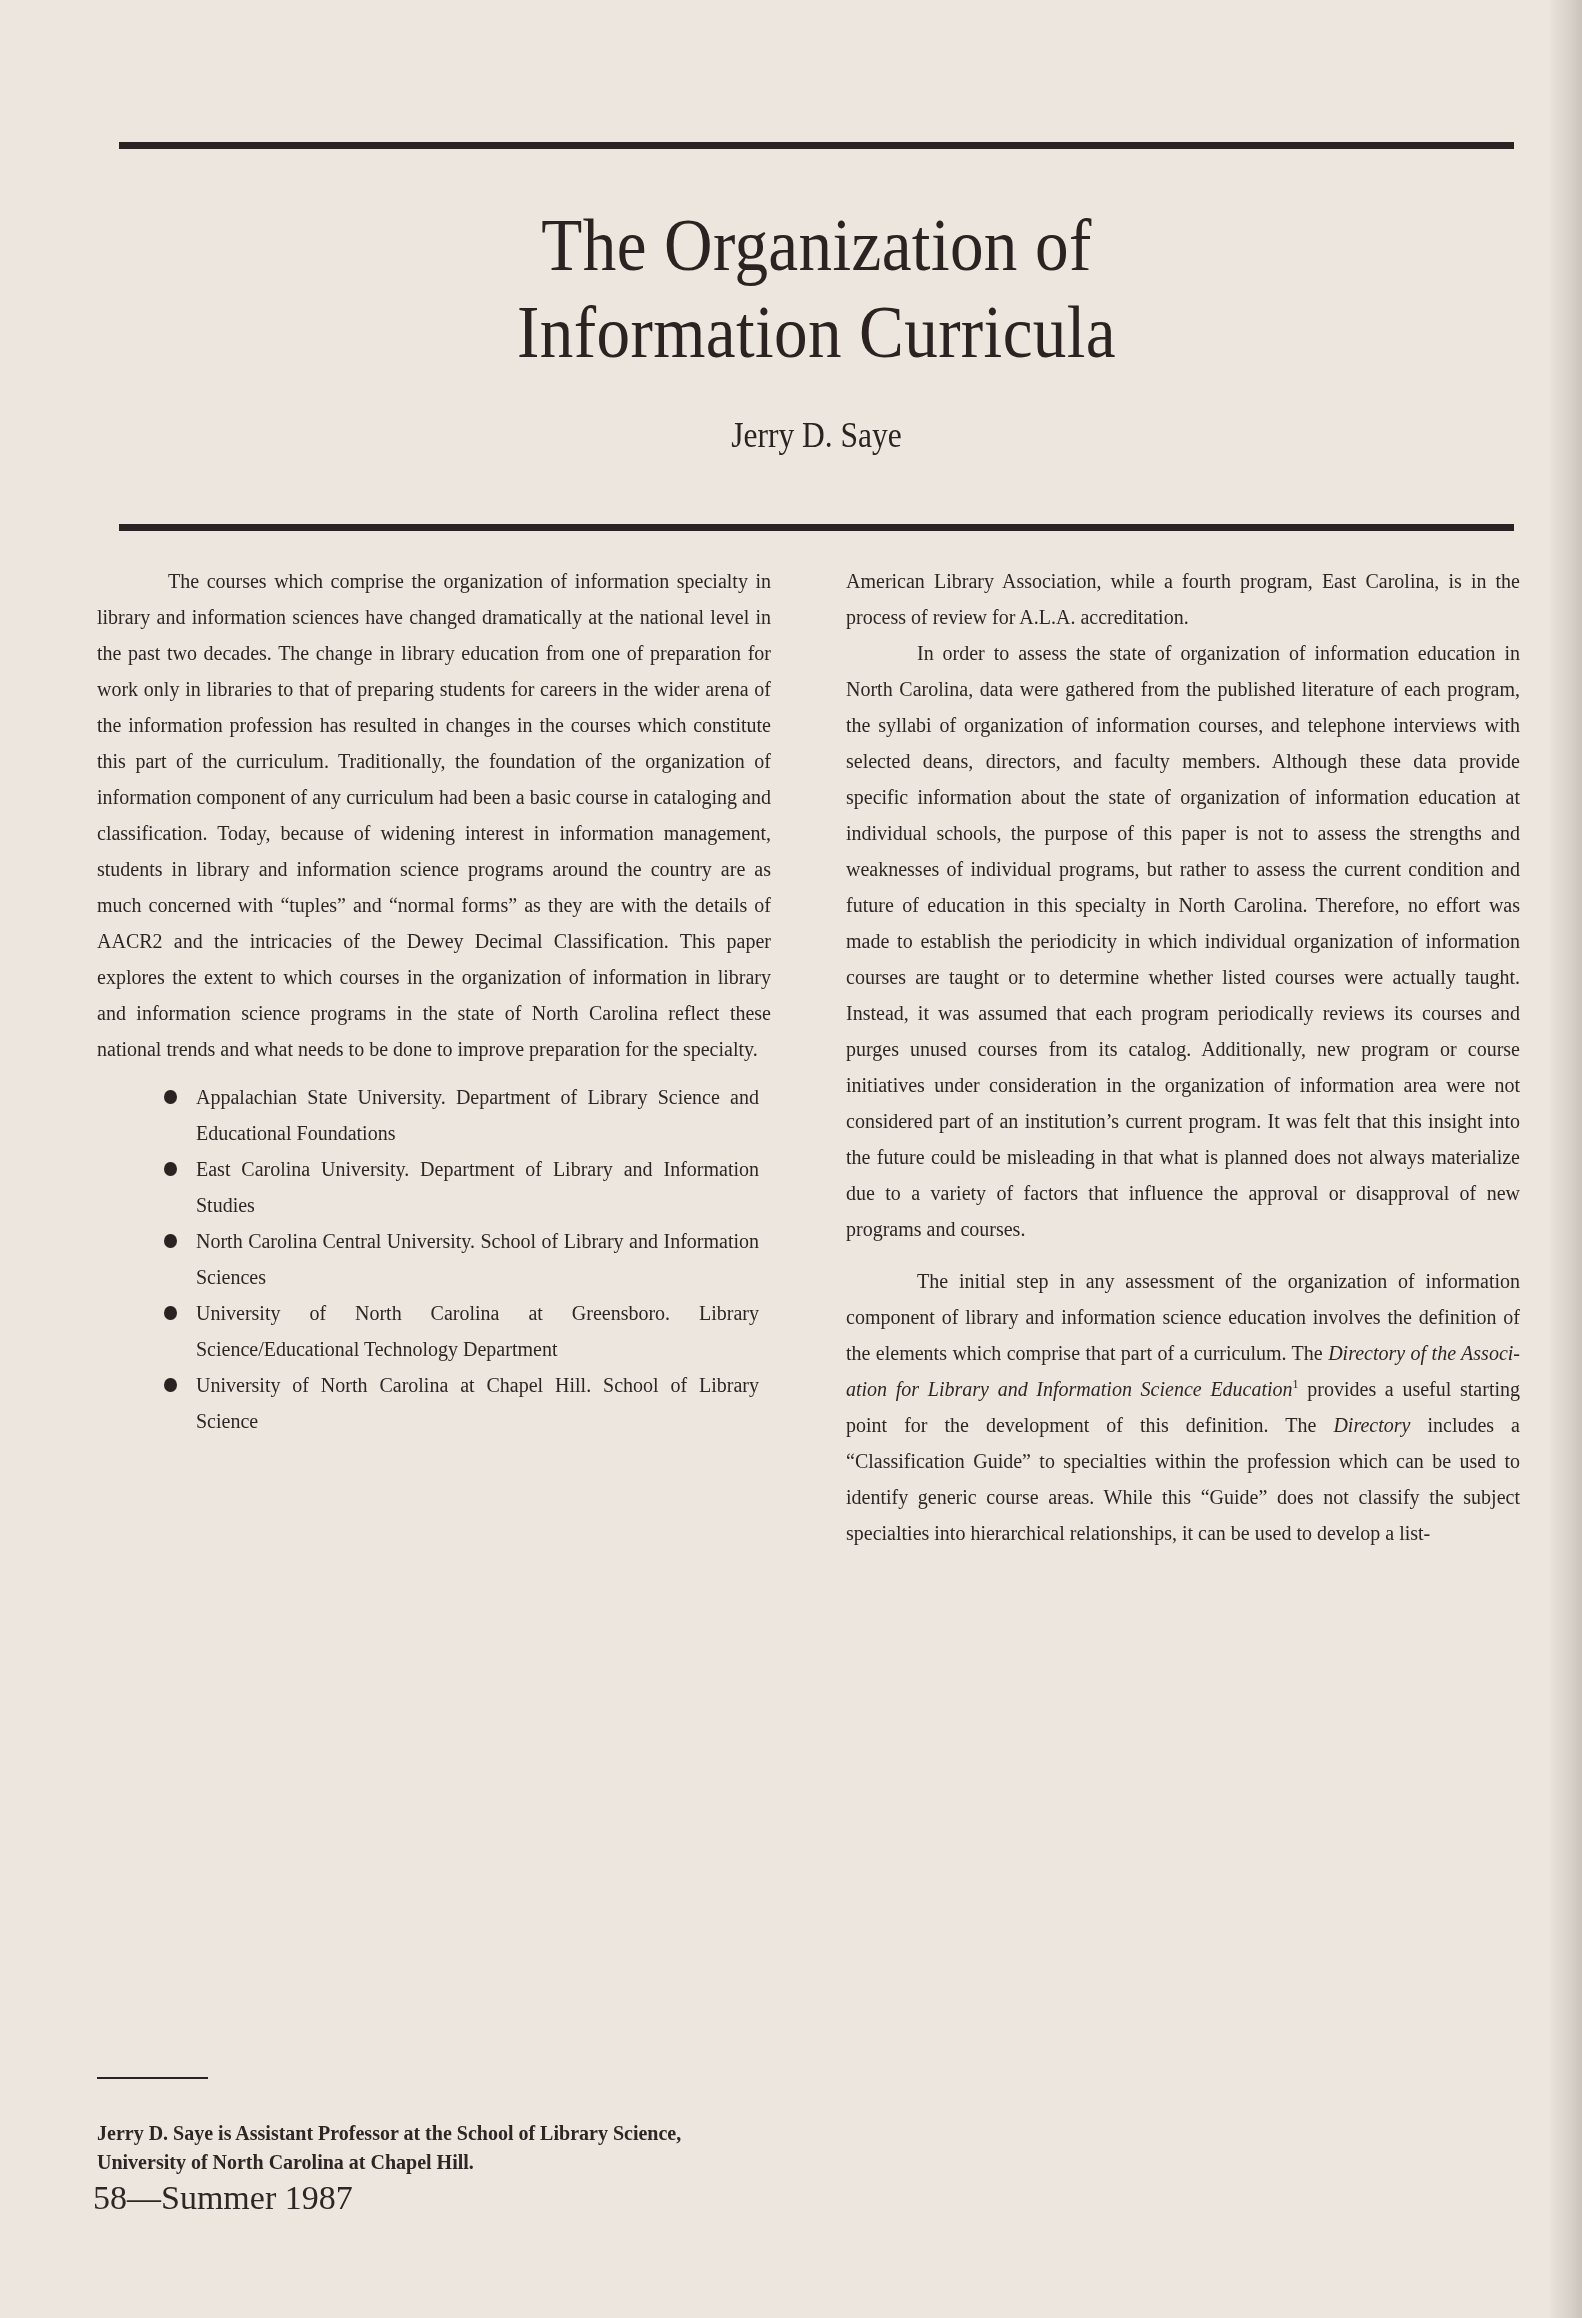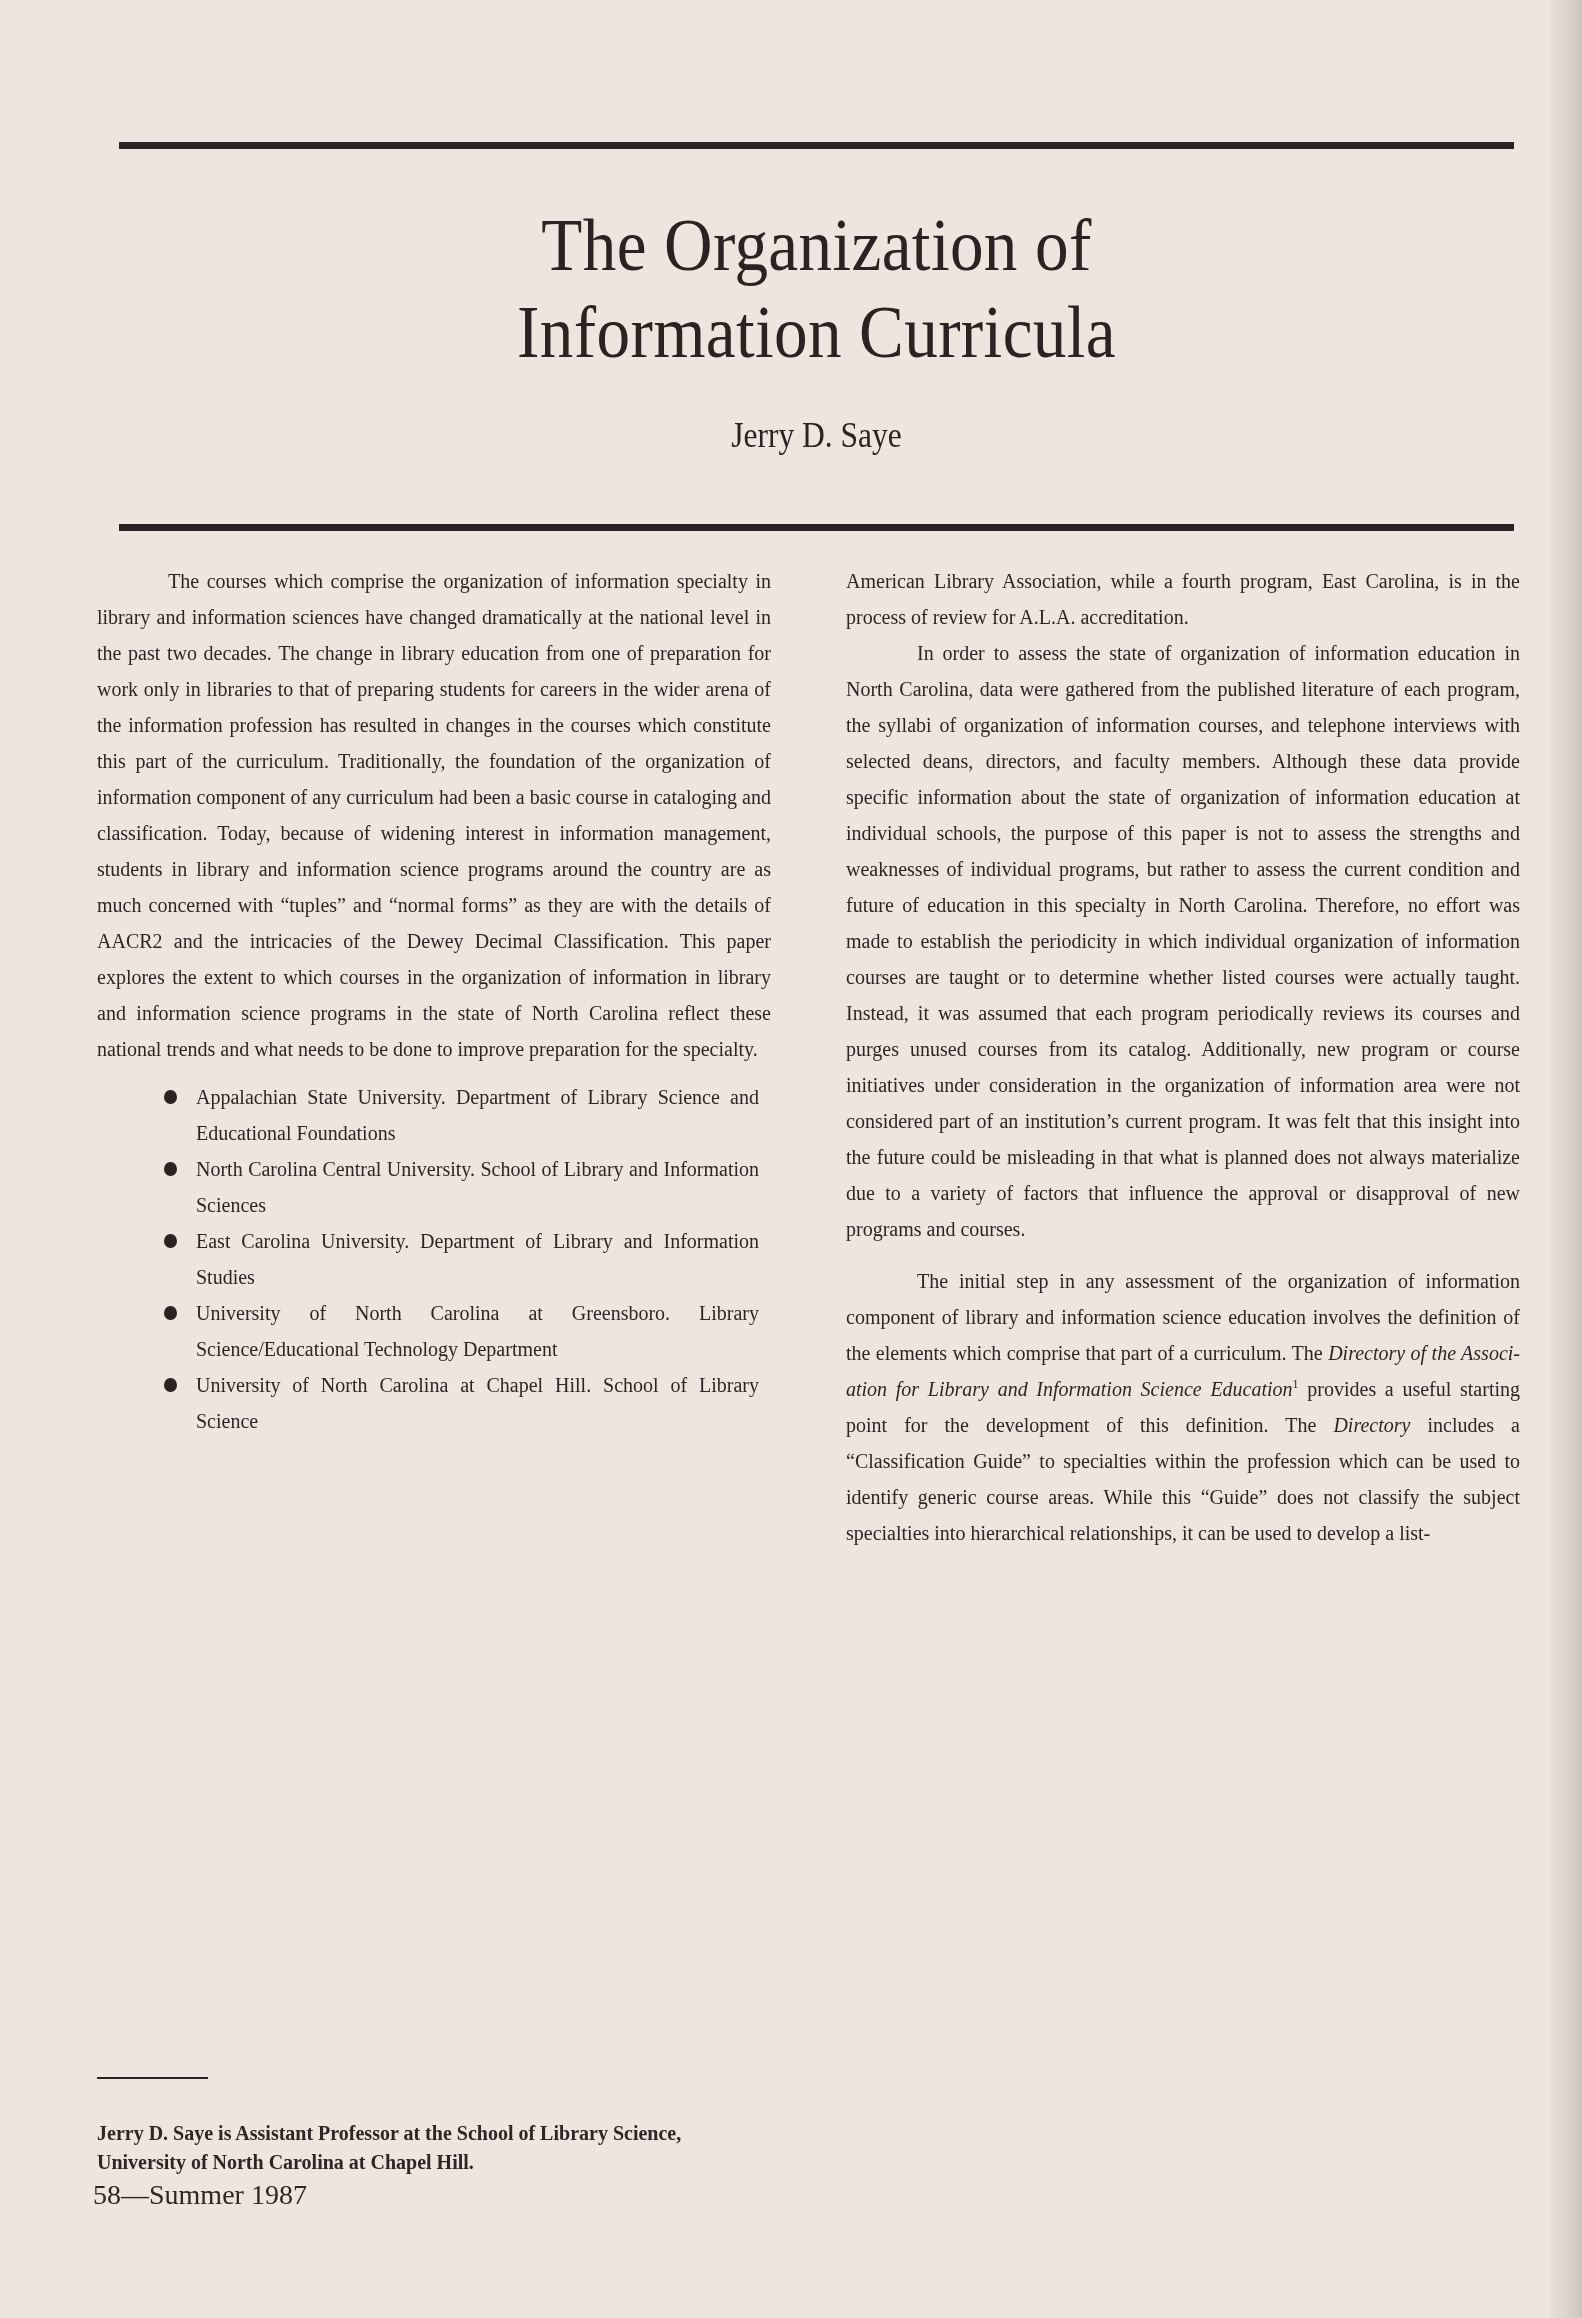--- a/index.html
+++ b/index.html
@@ -52,21 +52,21 @@
     position: absolute; left: 97px; top: 2077px; width: 111px; height: 1.6px; background: #2b2221;
   }
   .footnote {
     position: absolute; left: 97px; top: 2083px; width: 674px;
     font-family: "Liberation Serif", "DejaVu Serif", serif;
     font-weight: bold; font-size: 20px; line-height: 28.5px; margin-top: 36px;
   }
   .folio {
     position: absolute; left: 93px; top: 2179px;
     font-family: "Liberation Serif", "DejaVu Serif", serif;
-    font-size: 28px;
+    font-size: 34px;
   }
   em { font-style: italic; }
   sup { font-size: 60%; line-height: 0; }
 </style>
 </head>
 <body>
 
 <div class="page-edge"></div>
 
 <div class="rule top"></div>
@@ -78,22 +78,22 @@
   </h1>
   <div class="author">Jerry D. Saye</div>
 </div>
 
 <div class="rule bottom"></div>
 
 <div class="column left">
   <p class="indent">The courses which comprise the organization of information specialty in library and informa­tion sciences have changed dramatically at the national level in the past two decades. The change in library education from one of preparation for work only in libraries to that of preparing stu­dents for careers in the wider arena of the infor­mation profession has resulted in changes in the courses which constitute this part of the curricu­lum. Traditionally, the foundation of the organi­zation of information component of any curricu­lum had been a basic course in cataloging and classification. Today, because of widening interest in information management, students in library and information science programs around the country are as much concerned with “tuples” and “normal forms” as they are with the details of AACR2 and the intricacies of the Dewey Decimal Classification. This paper explores the extent to which courses in the organization of information in library and information science programs in the state of North Carolina reflect these national trends and what needs to be done to improve preparation for the specialty.</p>
   <ul class="schools">
     <li><span class="bullet"></span><span>Appalachian State University. Department of Library Science and Educational Foun­dations</span></li>
+    <li><span class="bullet"></span><span>East Carolina University. Department of Library and Information Studies</span></li>
     <li><span class="bullet"></span><span>North Carolina Central University. School of Library and Information Sciences</span></li>
-    <li><span class="bullet"></span><span>East Carolina University. Department of Library and Information Studies</span></li>
     <li><span class="bullet"></span><span>University of North Carolina at Greensboro. Library Science/Educational Technology De­partment</span></li>
     <li><span class="bullet"></span><span>University of North Carolina at Chapel Hill. School of Library Science</span></li>
   </ul>
 </div>
 
 <div class="column right">
   <p>American Library Association, while a fourth program, East Carolina, is in the process of review for A.L.A. accreditation.</p>
   <p class="indent">In order to assess the state of organization of information education in North Carolina, data were gathered from the published literature of each program, the syllabi of organization of information courses, and telephone interviews with selected deans, directors, and faculty mem­bers. Although these data provide specific infor­mation about the state of organization of informa­tion education at individual schools, the purpose of this paper is not to assess the strengths and weaknesses of individual programs, but rather to assess the current condition and future of educa­tion in this specialty in North Carolina. Therefore, no effort was made to establish the periodicity in which individual organization of information courses are taught or to determine whether listed courses were actually taught. Instead, it was assumed that each program periodically reviews its courses and purges unused courses from its catalog. Additionally, new program or course initiatives under consideration in the organiza­tion of information area were not considered part of an institution’s current program. It was felt that this insight into the future could be mislead­ing in that what is planned does not always mate­rialize due to a variety of factors that influence the approval or disapproval of new programs and courses.</p>
   <p class="indent gap"><span>The initial step in any assessment of the organization of information component of library and information science education involves the definition of the elements which comprise that part of a curriculum. The </span><em>Directory of the Associ­ation for Library and Information Science Edu­cation</em><sup>1</sup><span> provides a useful starting point for the development of this definition. The </span><em>Directory</em><span> includes a “Classification Guide” to specialties within the profession which can be used to iden­tify generic course areas. While this “Guide” does not classify the subject specialties into hierarchi­cal relationships, it can be used to develop a list-</span></p>
 </div>

